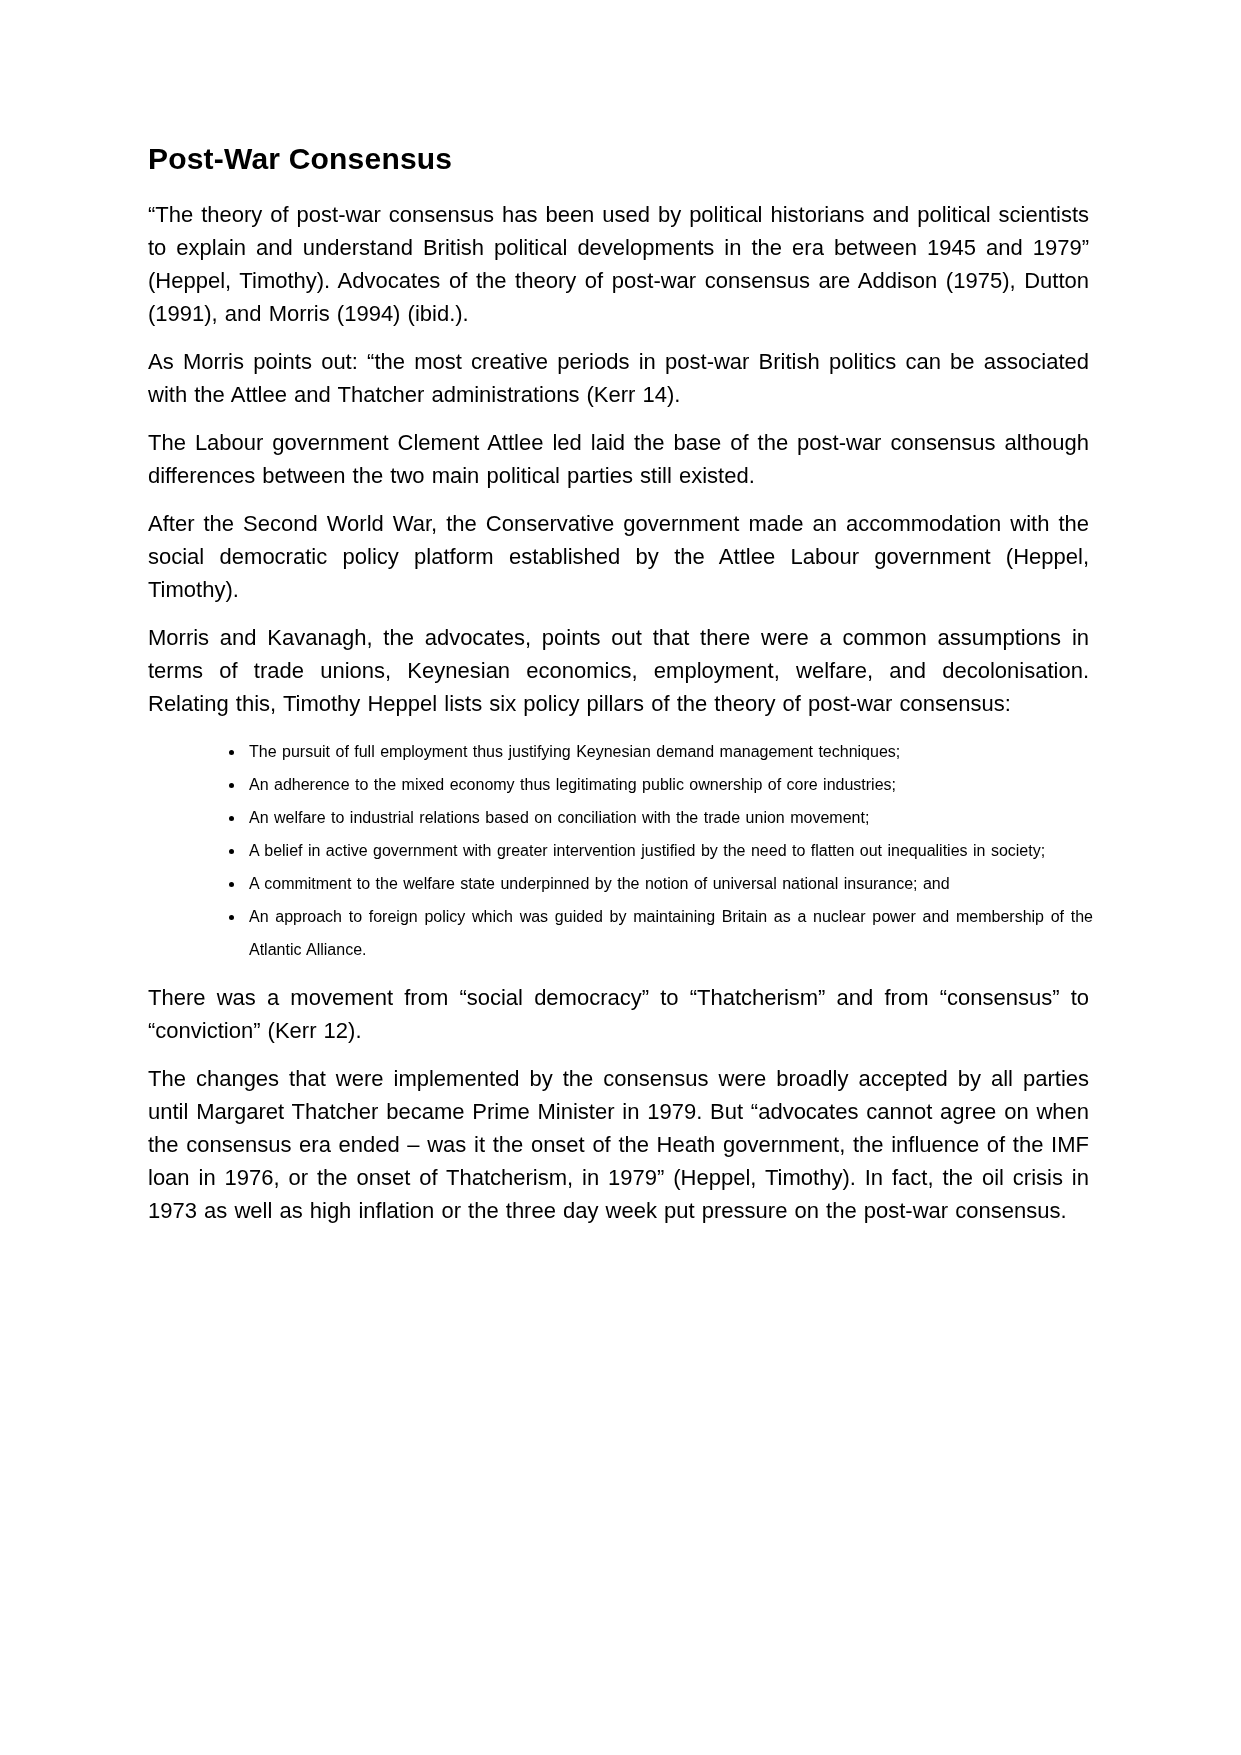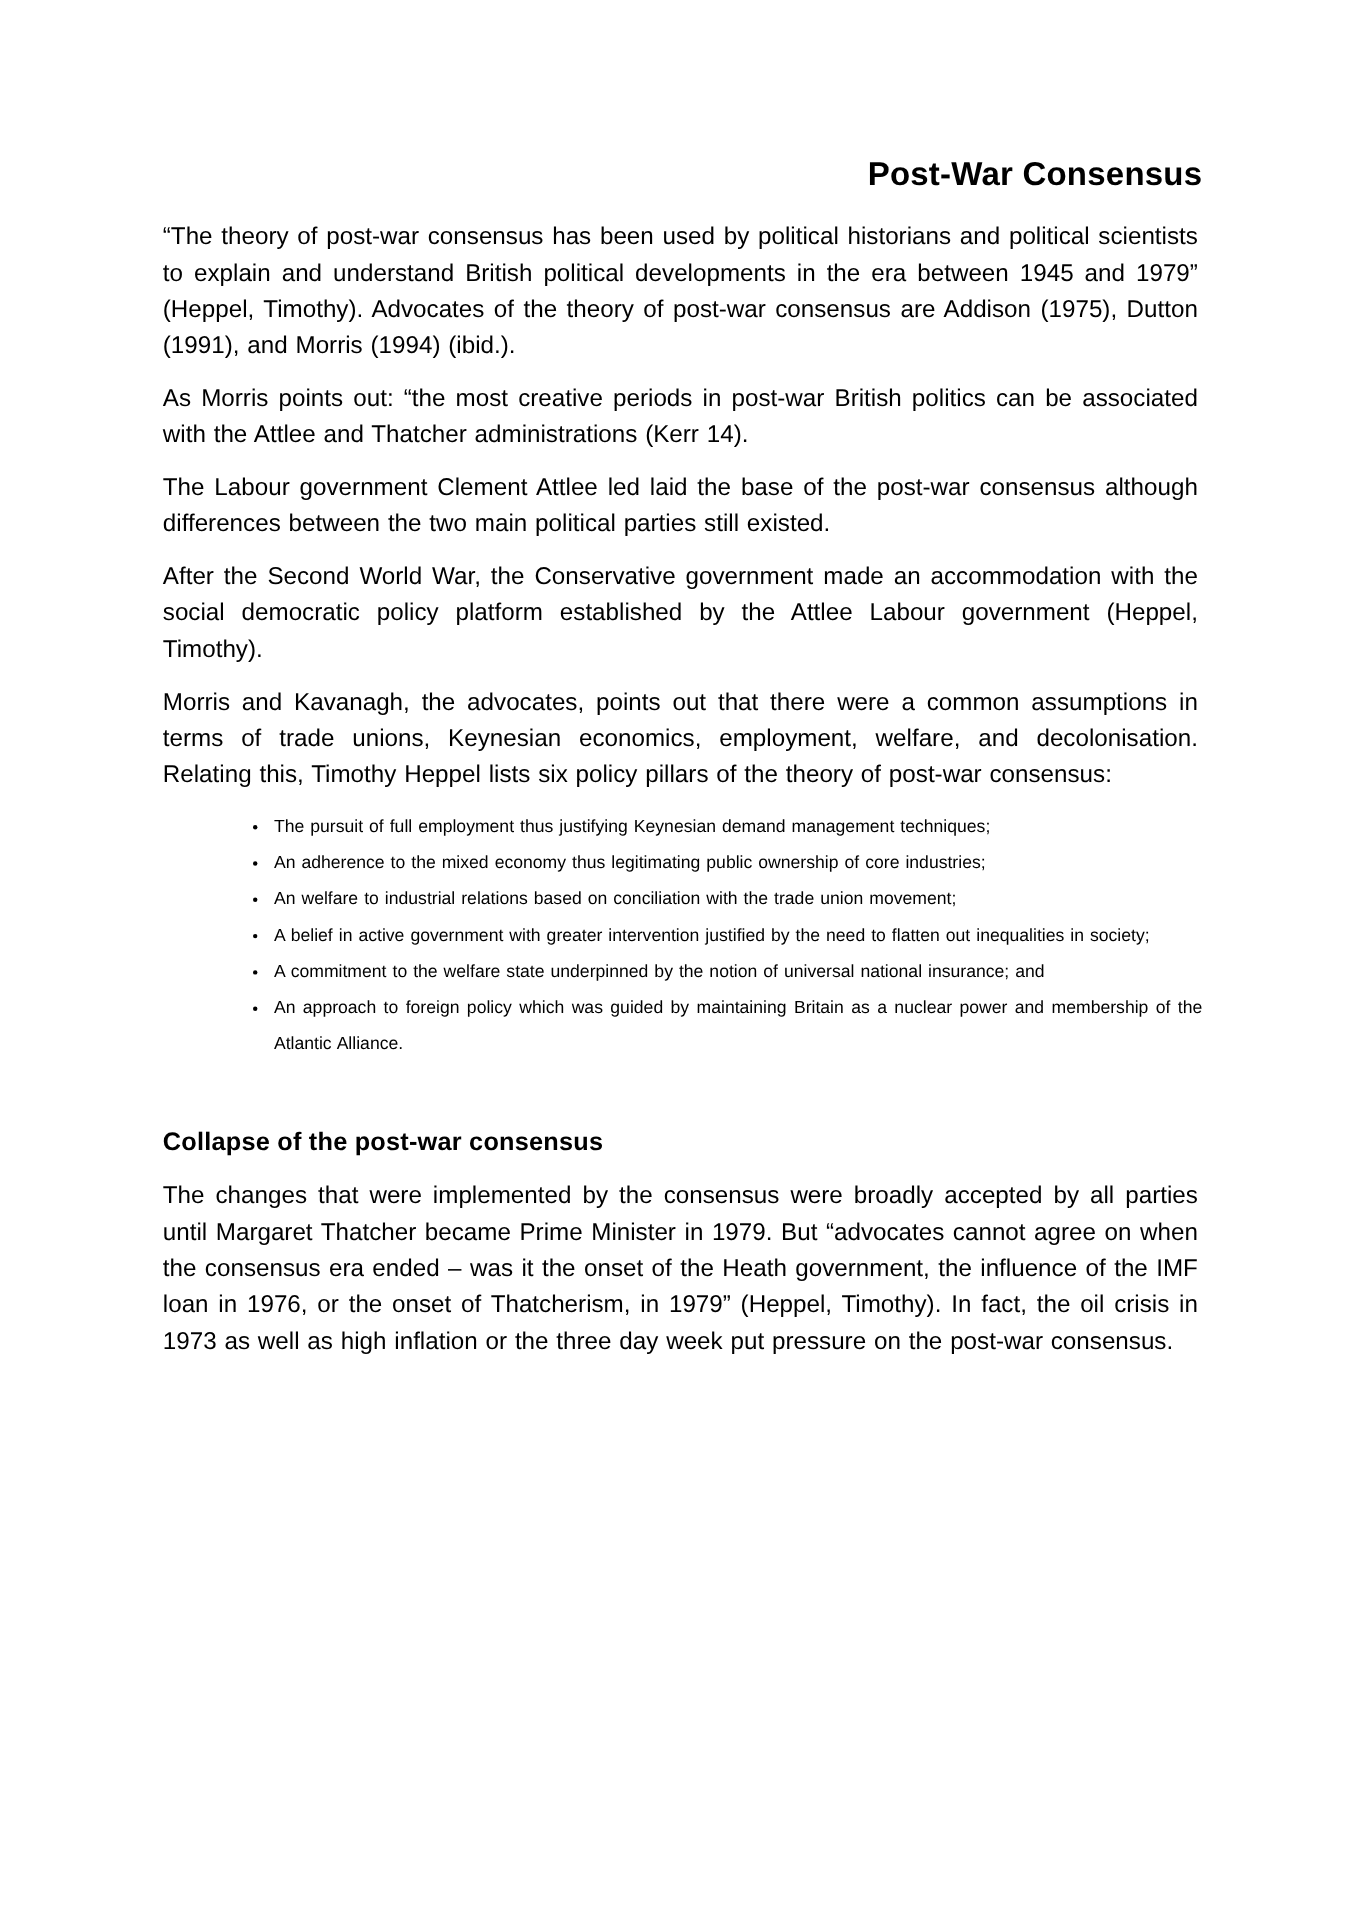--- a/index.html
+++ b/index.html
@@ -21,21 +21,20 @@
     padding: 140px 148px 0 148px;
     overflow: hidden;
     background: #ffffff;
   }
   h1.doc-title {
     font-size: 30px;
     line-height: 38px;
     font-weight: bold;
     letter-spacing: 0.2px;
     margin: 0 0 20px 0;
-    text-align: right;
   }
   p.para {
     font-size: 22px;
     line-height: 33px;
     margin: 0 4px 15px 0;
     text-align: justify;
     word-spacing: 1px;
   }
   h2.section-heading {
     font-size: 23px;
@@ -77,18 +76,18 @@
 
   <ul class="pillars">
     <li>The pursuit of full employment thus justifying Keynesian demand management techniques;</li>
     <li>An adherence to the mixed economy thus legitimating public ownership of core industries;</li>
     <li>An welfare to industrial relations based on conciliation with the trade union movement;</li>
     <li>A belief in active government with greater intervention justified by the need to flatten out inequalities in society;</li>
     <li>A commitment to the welfare state underpinned by the notion of universal national insurance; and</li>
     <li>An approach to foreign policy which was guided by maintaining Britain as a nuclear power and membership of the Atlantic Alliance.</li>
   </ul>
 
-  <h2 class="section-heading">Collapse of the post-war consensus</h2>
 
+  <p class="para">There was a movement from “social democracy” to “Thatcherism” and from “consensus” to “conviction” (Kerr 12).</p>
 
   <p class="para">The changes that were implemented by the consensus were broadly accepted by all parties until Margaret Thatcher became Prime Minister in 1979. But “advocates cannot agree on when the consensus era ended – was it the onset of the Heath government, the influence of the IMF loan in 1976, or the onset of Thatcherism, in 1979” (Heppel, Timothy). In fact, the oil crisis in 1973 as well as high inflation or the three day week put pressure on the post-war consensus.</p>
 
 </div>
 
 </body></html>

